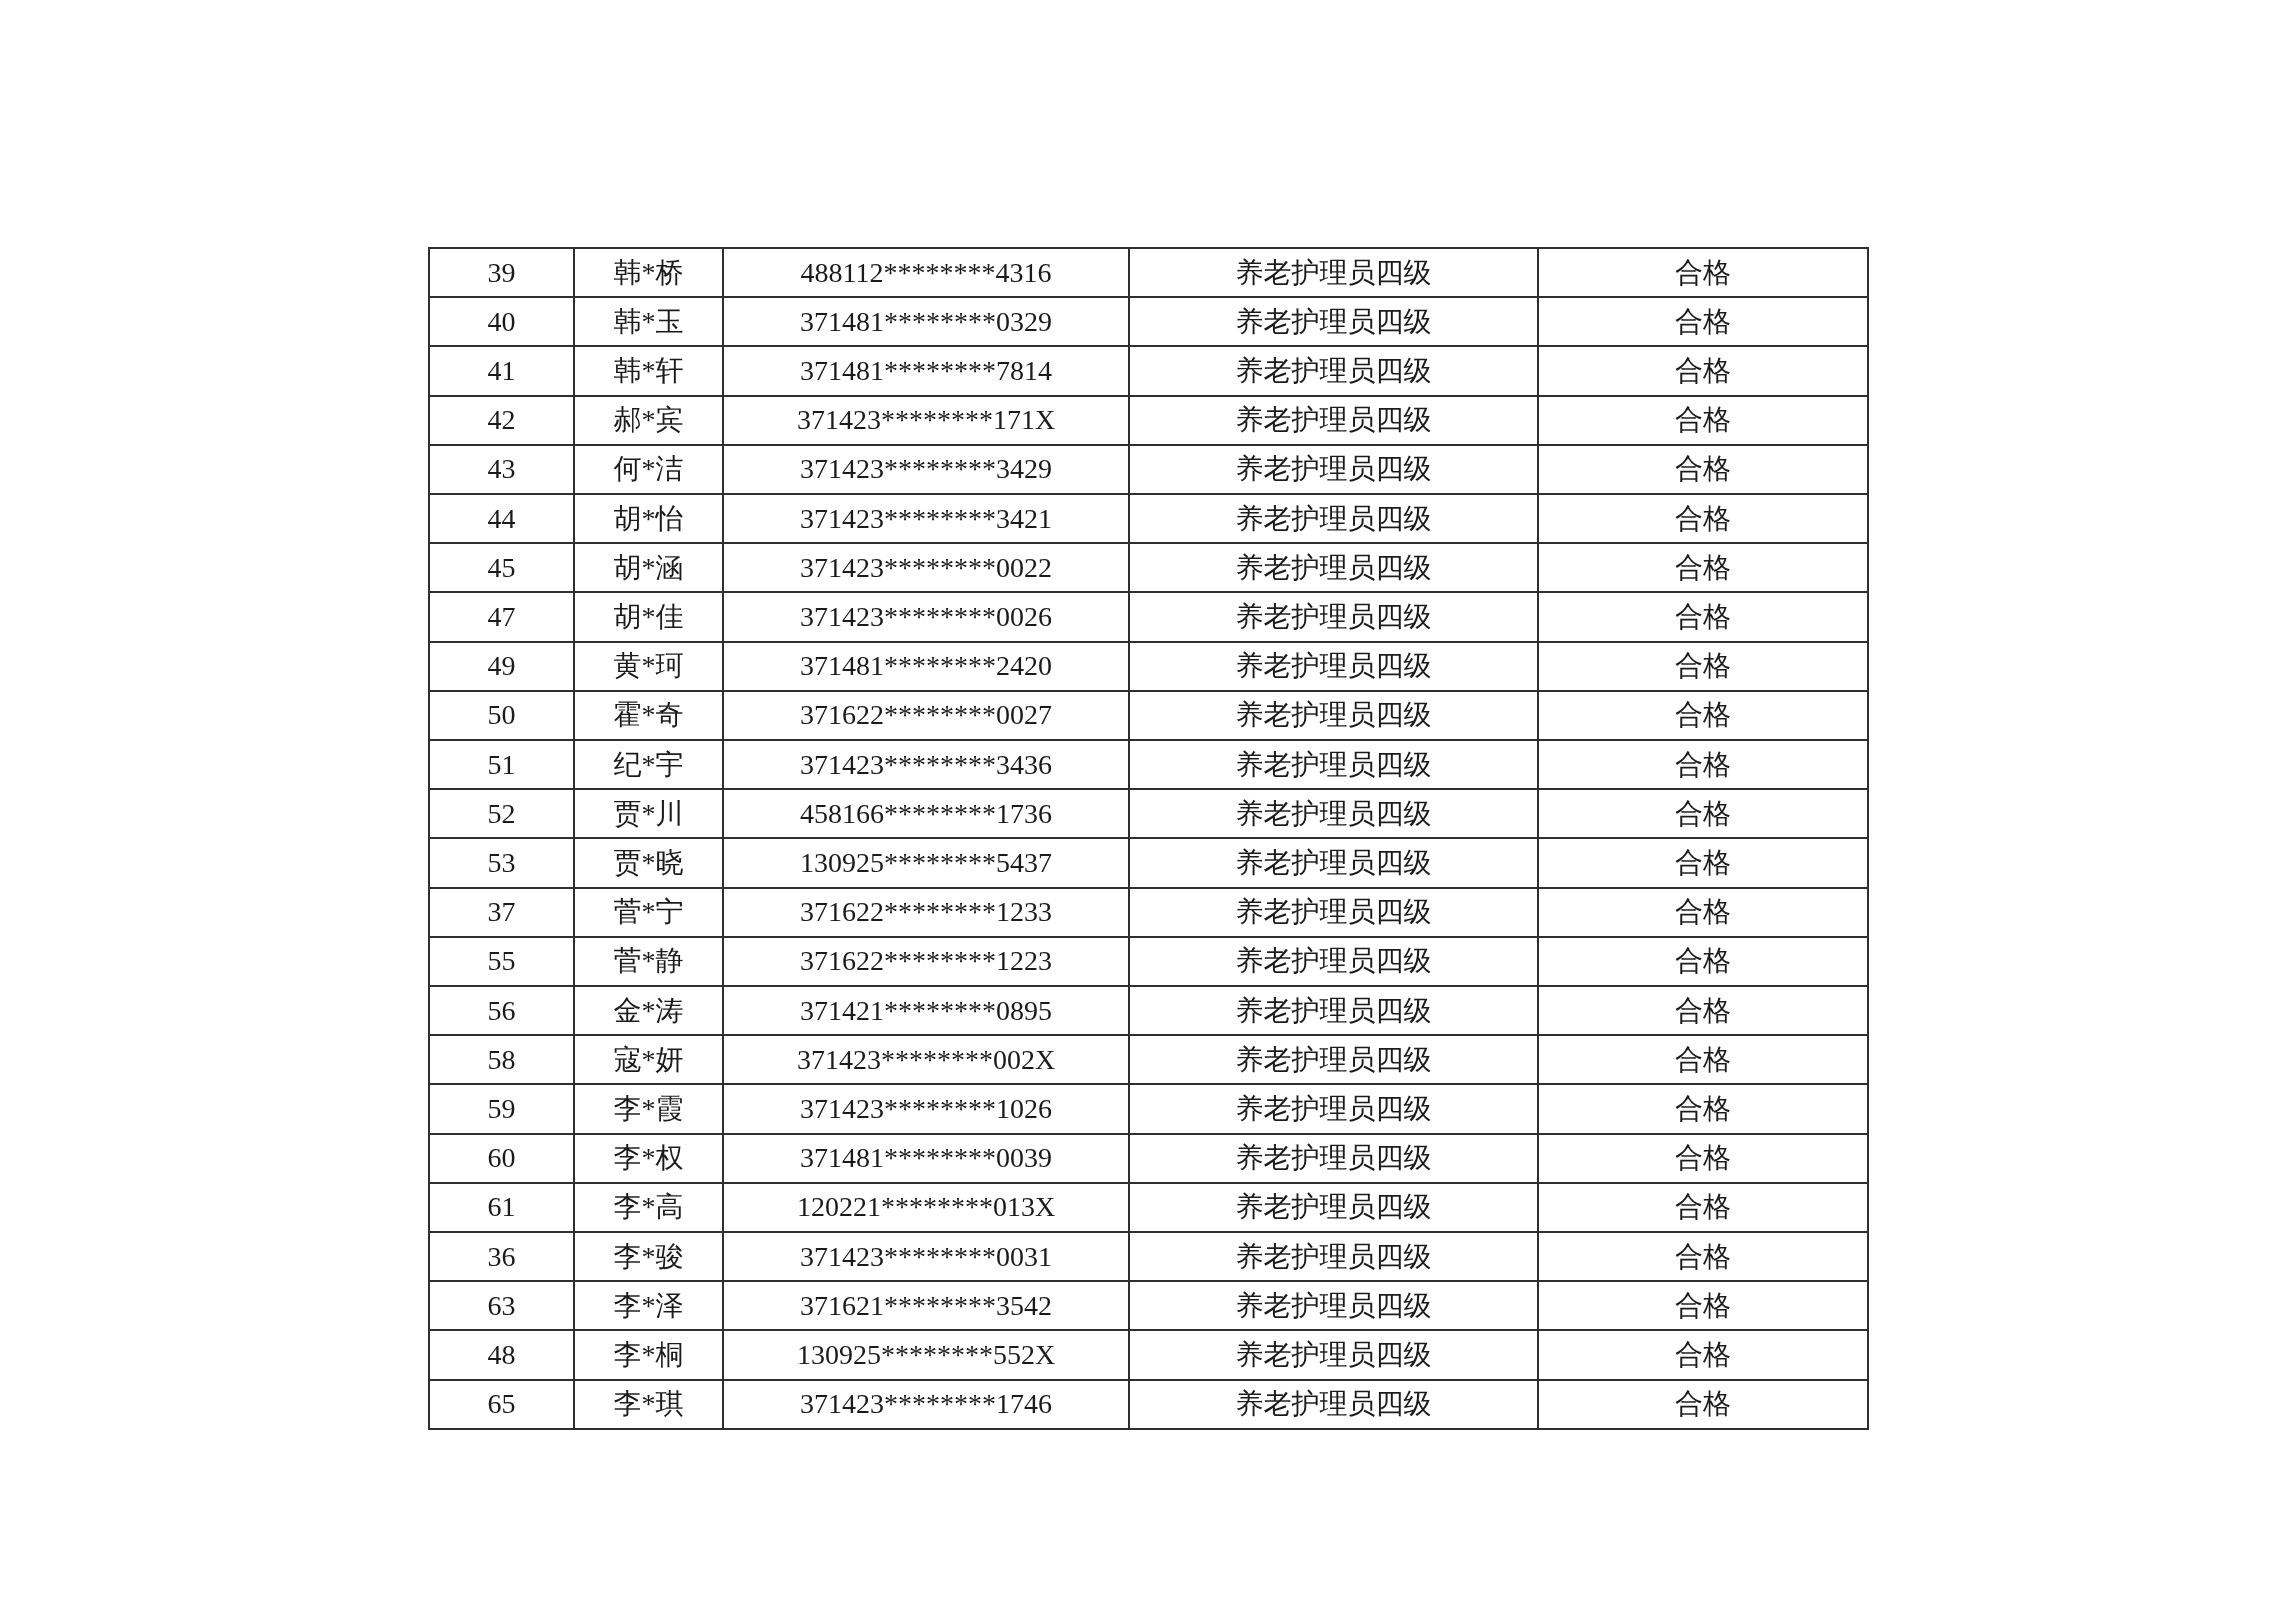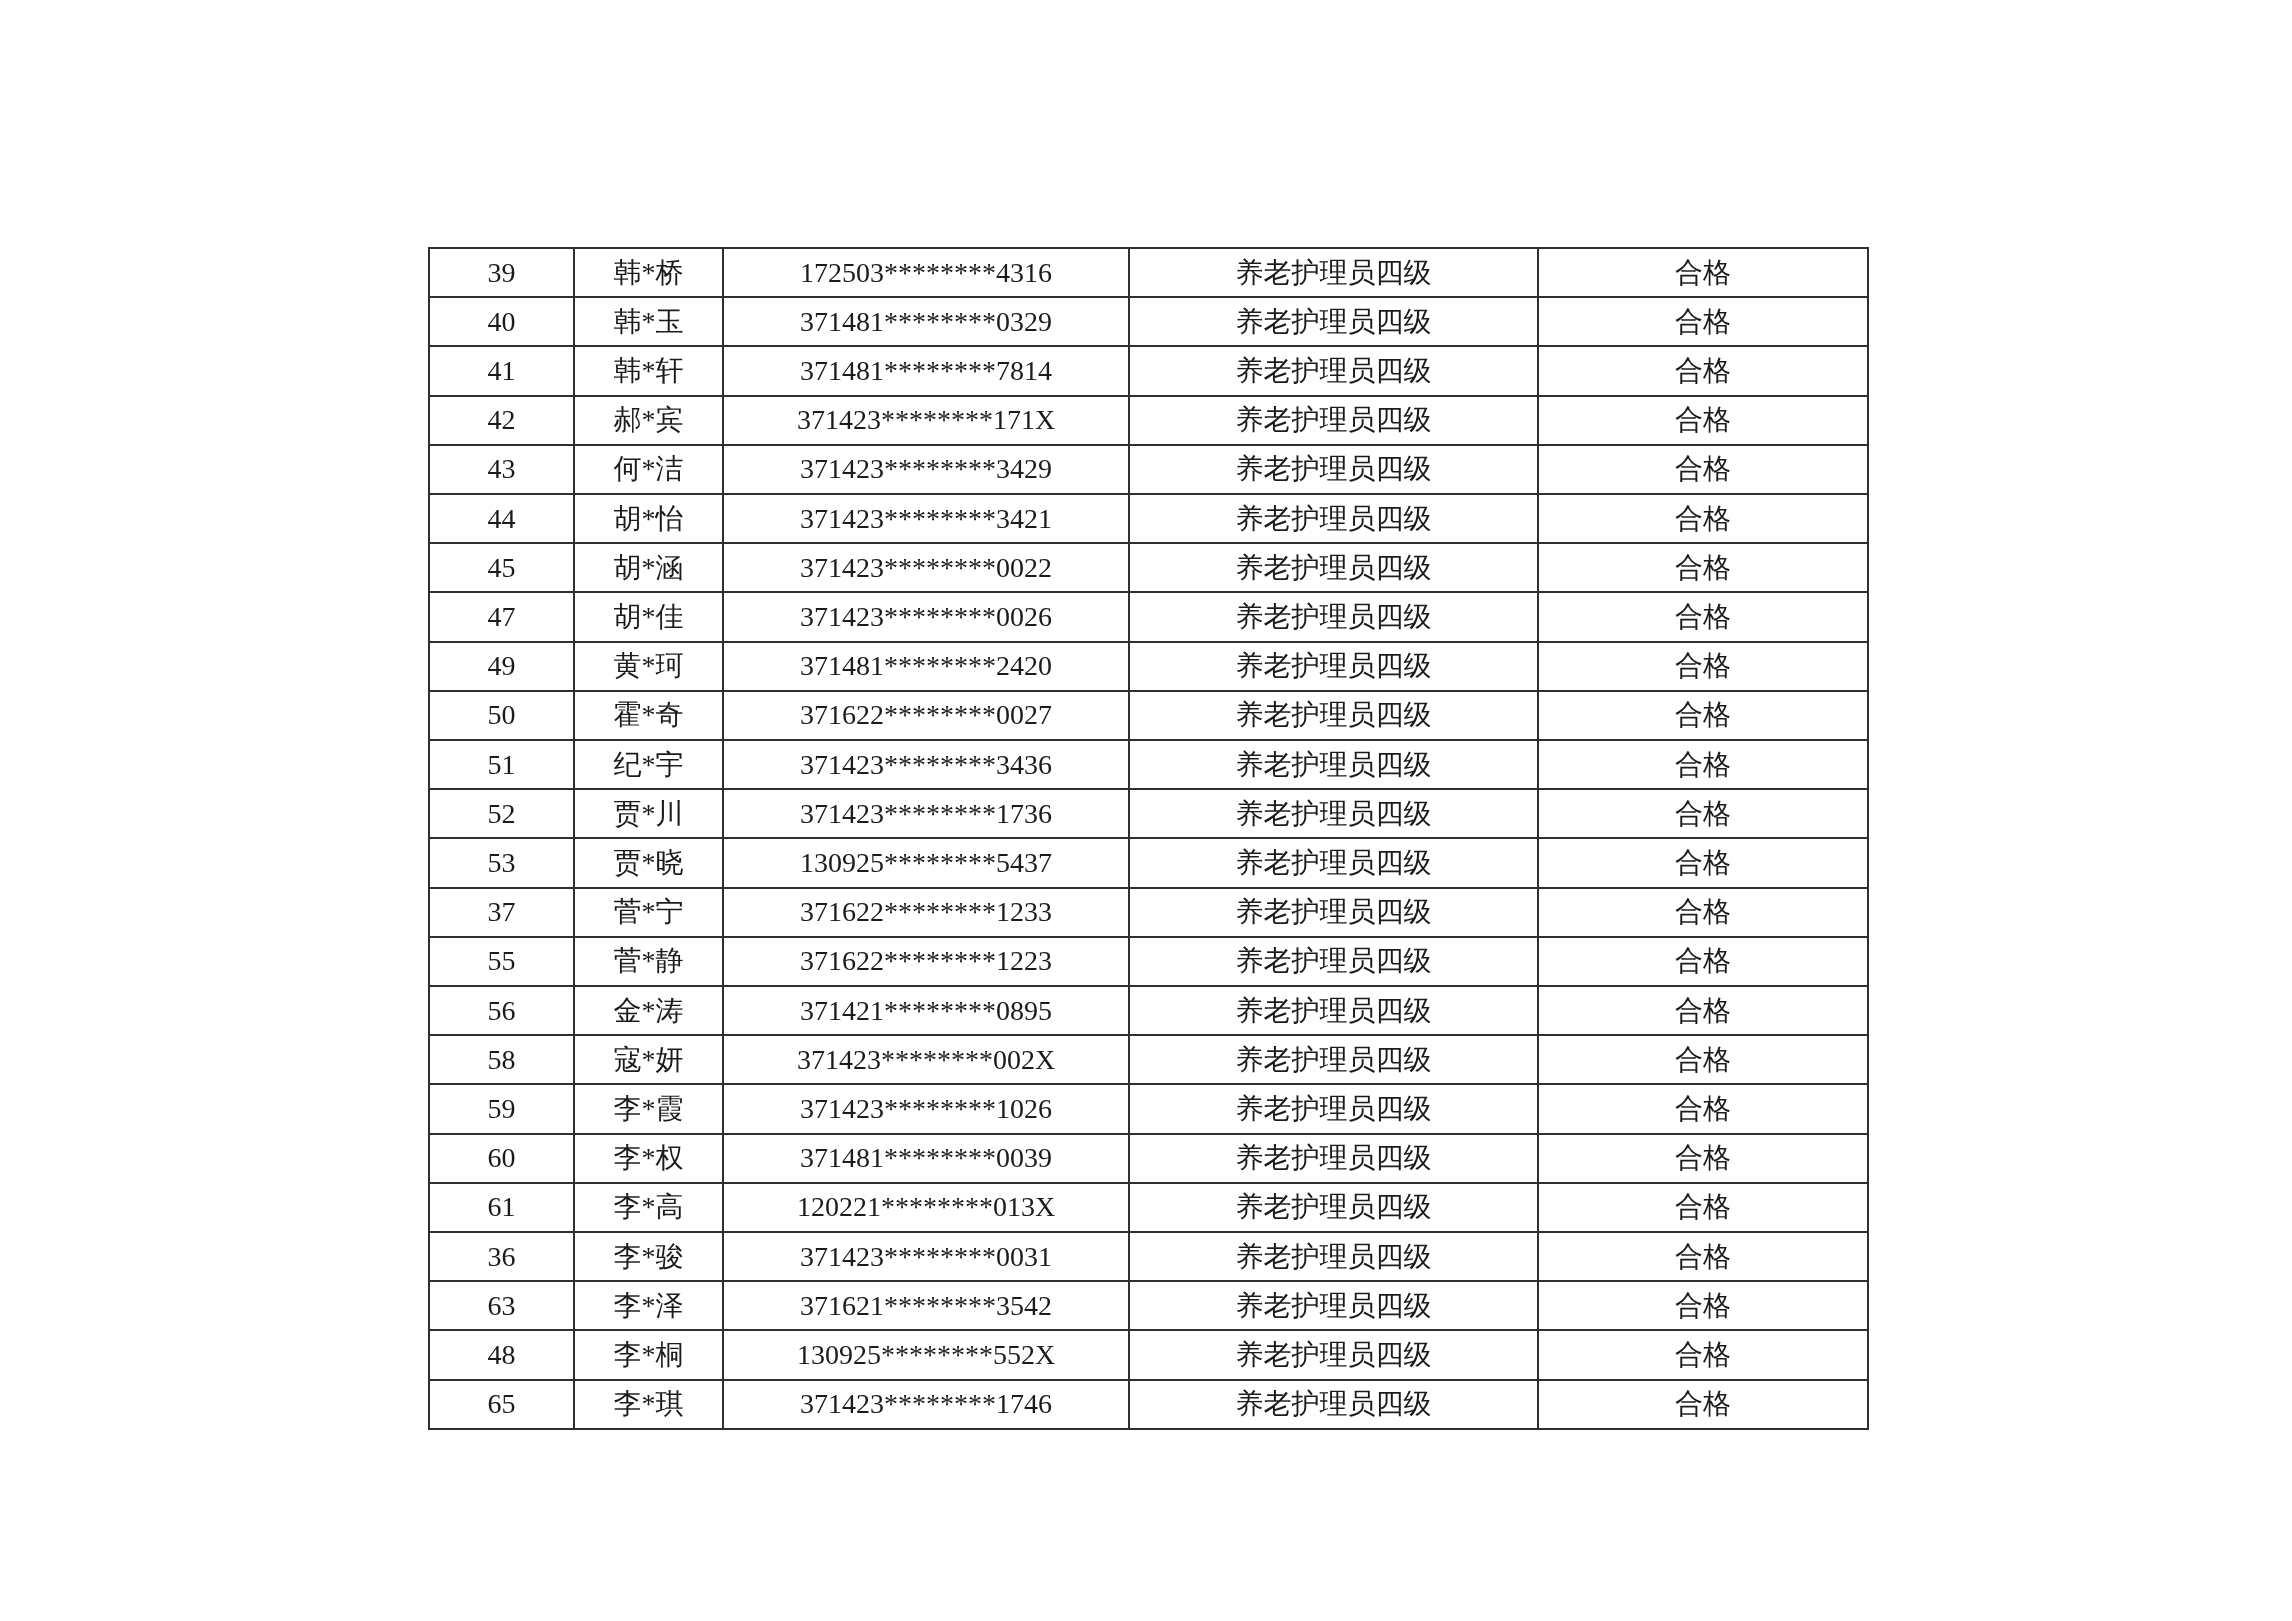--- a/index.html
+++ b/index.html
@@ -58,21 +58,21 @@
       <col class="c-index">
       <col class="c-name">
       <col class="c-id">
       <col class="c-level">
       <col class="c-result">
     </colgroup>
     <tbody>
   <tr>
     <td>39</td>
     <td>韩*桥</td>
-    <td>172503********4316</td>
+    <td>488112********4316</td>
     <td>养老护理员四级</td>
     <td>合格</td>
   </tr>
 
   <tr>
     <td>40</td>
     <td>韩*玉</td>
     <td>371481********0329</td>
     <td>养老护理员四级</td>
     <td>合格</td>
@@ -148,21 +148,21 @@
     <td>51</td>
     <td>纪*宇</td>
     <td>371423********3436</td>
     <td>养老护理员四级</td>
     <td>合格</td>
   </tr>
 
   <tr>
     <td>52</td>
     <td>贾*川</td>
-    <td>371423********1736</td>
+    <td>458166********1736</td>
     <td>养老护理员四级</td>
     <td>合格</td>
   </tr>
 
   <tr>
     <td>53</td>
     <td>贾*晓</td>
     <td>130925********5437</td>
     <td>养老护理员四级</td>
     <td>合格</td>

